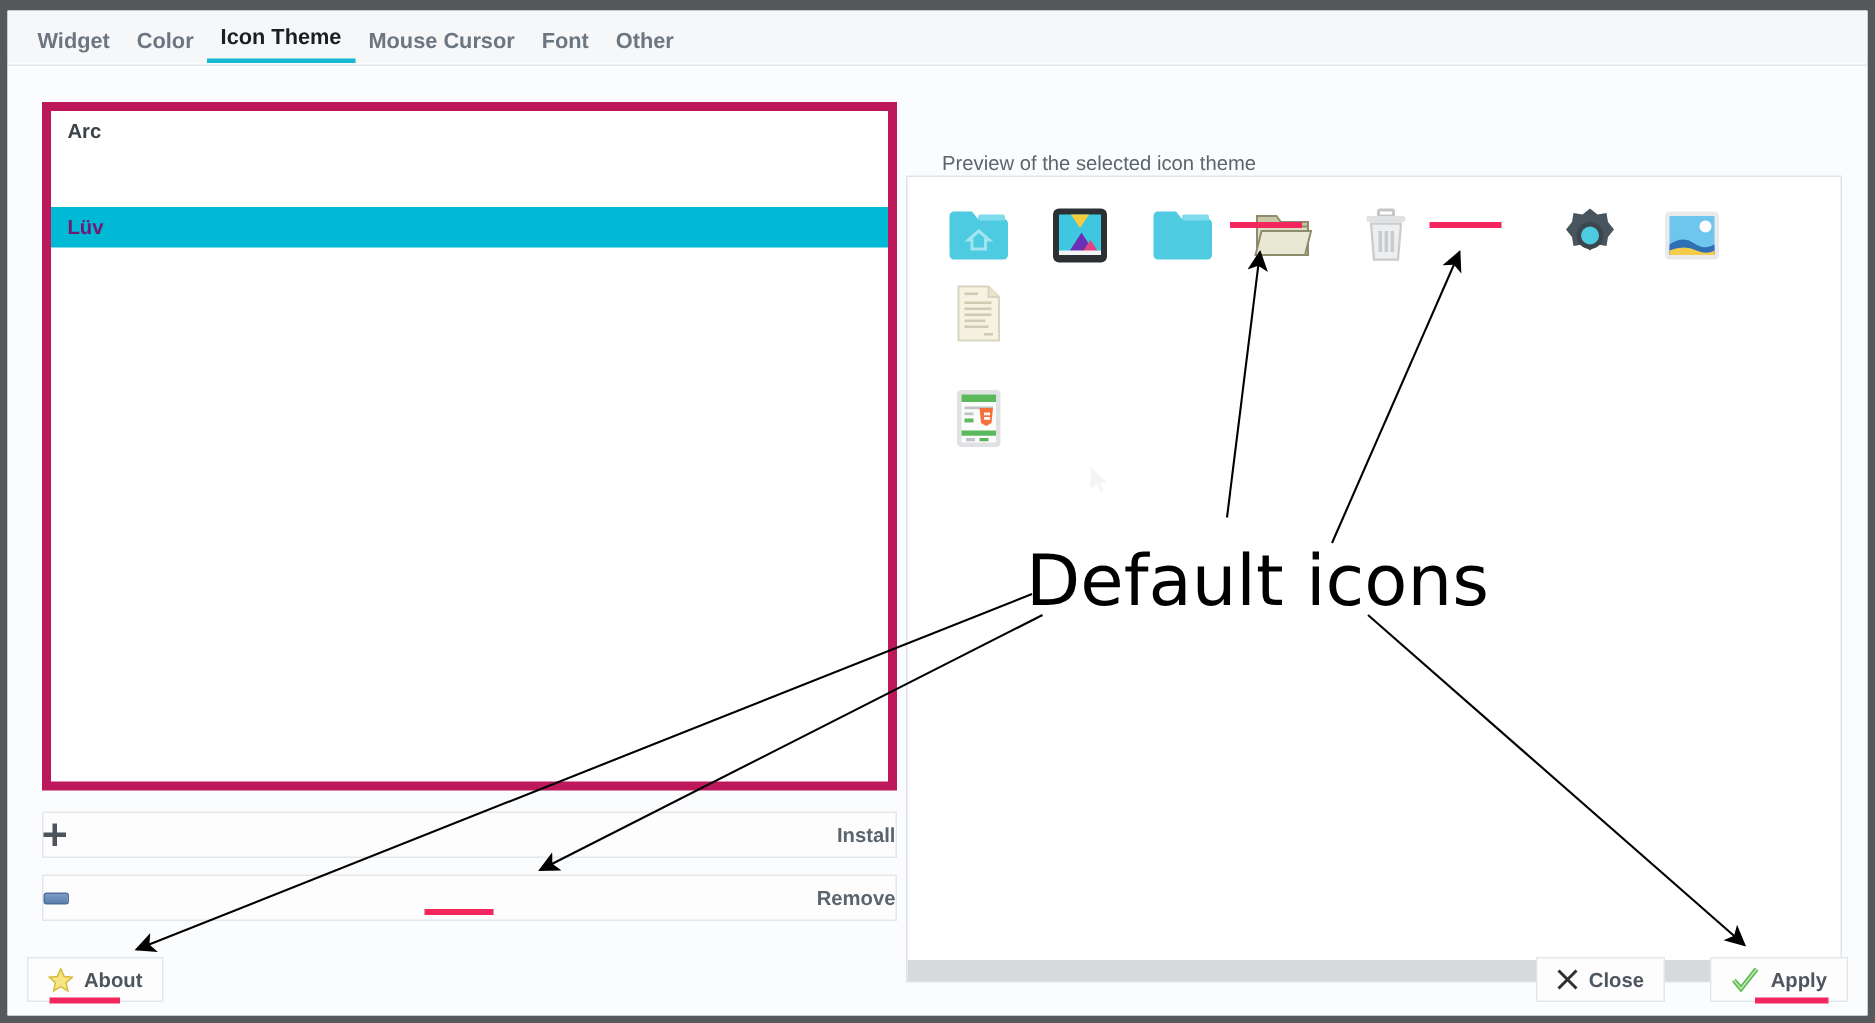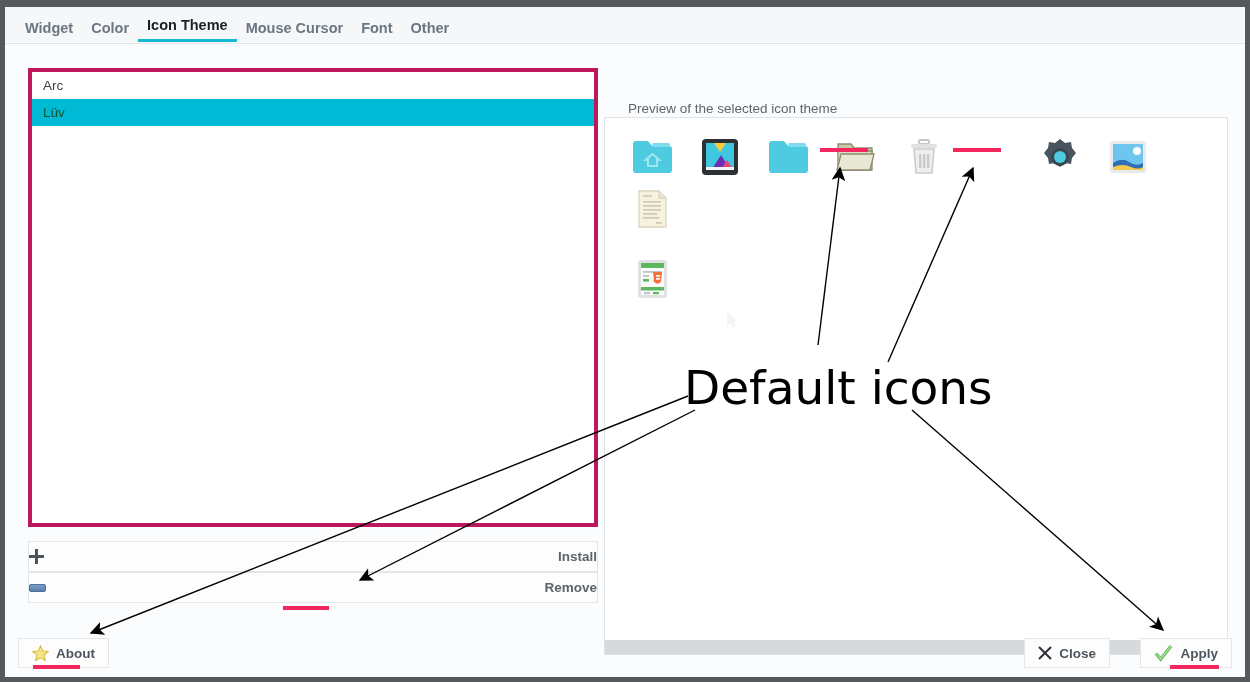--- a/index.html
+++ b/index.html
@@ -42,39 +42,40 @@
   
   #content {
     position:absolute; left:0; top:36px; right:0; bottom:0;
     background:#fbfcfd;
     border-top:1px solid #e2e5e8;
   }
 
   
   #list-box {
     position:absolute; left:23px; top:24px; width:570px; height:459px;
-    background:#ffffff; border:4px solid #be185d;
+    background:#ffffff; border:6px solid #be185d;
     overflow:hidden;
+    font-weight:bold;
   }
   .list-row {
     height:27px; line-height:27px;
     padding-left:11px; font-size:13.5px; color:#3c4349;
     white-space:nowrap;
   }
-  .list-row.selected { background:#00b9d4; color:#14532d; }
+  .list-row.selected { background:#00b9d4; color:#701a75;margin-top:37px; }
 
   .wide-btn {
     position:absolute; left:23px; width:570px; height:31px;
     background:#fdfdfe; border:1px solid #e4e7ea;
     display:flex; align-items:center; justify-content:space-between;
     gap:7px; font-size:13.5px; font-weight:bold; color:#5b656e;
     cursor:default;
   }
   #install-btn { top:497px; }
-  #remove-btn  { top:528px;gap:12px; }
+  #remove-btn  { top:539px;gap:12px; }
 
   .plus-icon {
     width:15px; height:15px; position:relative; display:inline-block;
   }
   .plus-icon::before, .plus-icon::after {
     content:""; position:absolute; background:#4d545b;
   }
   .plus-icon::before { left:6px; top:0;  width:3px; height:15px; }
   .plus-icon::after  { left:0;  top:6px; width:15px; height:3px; }
 

